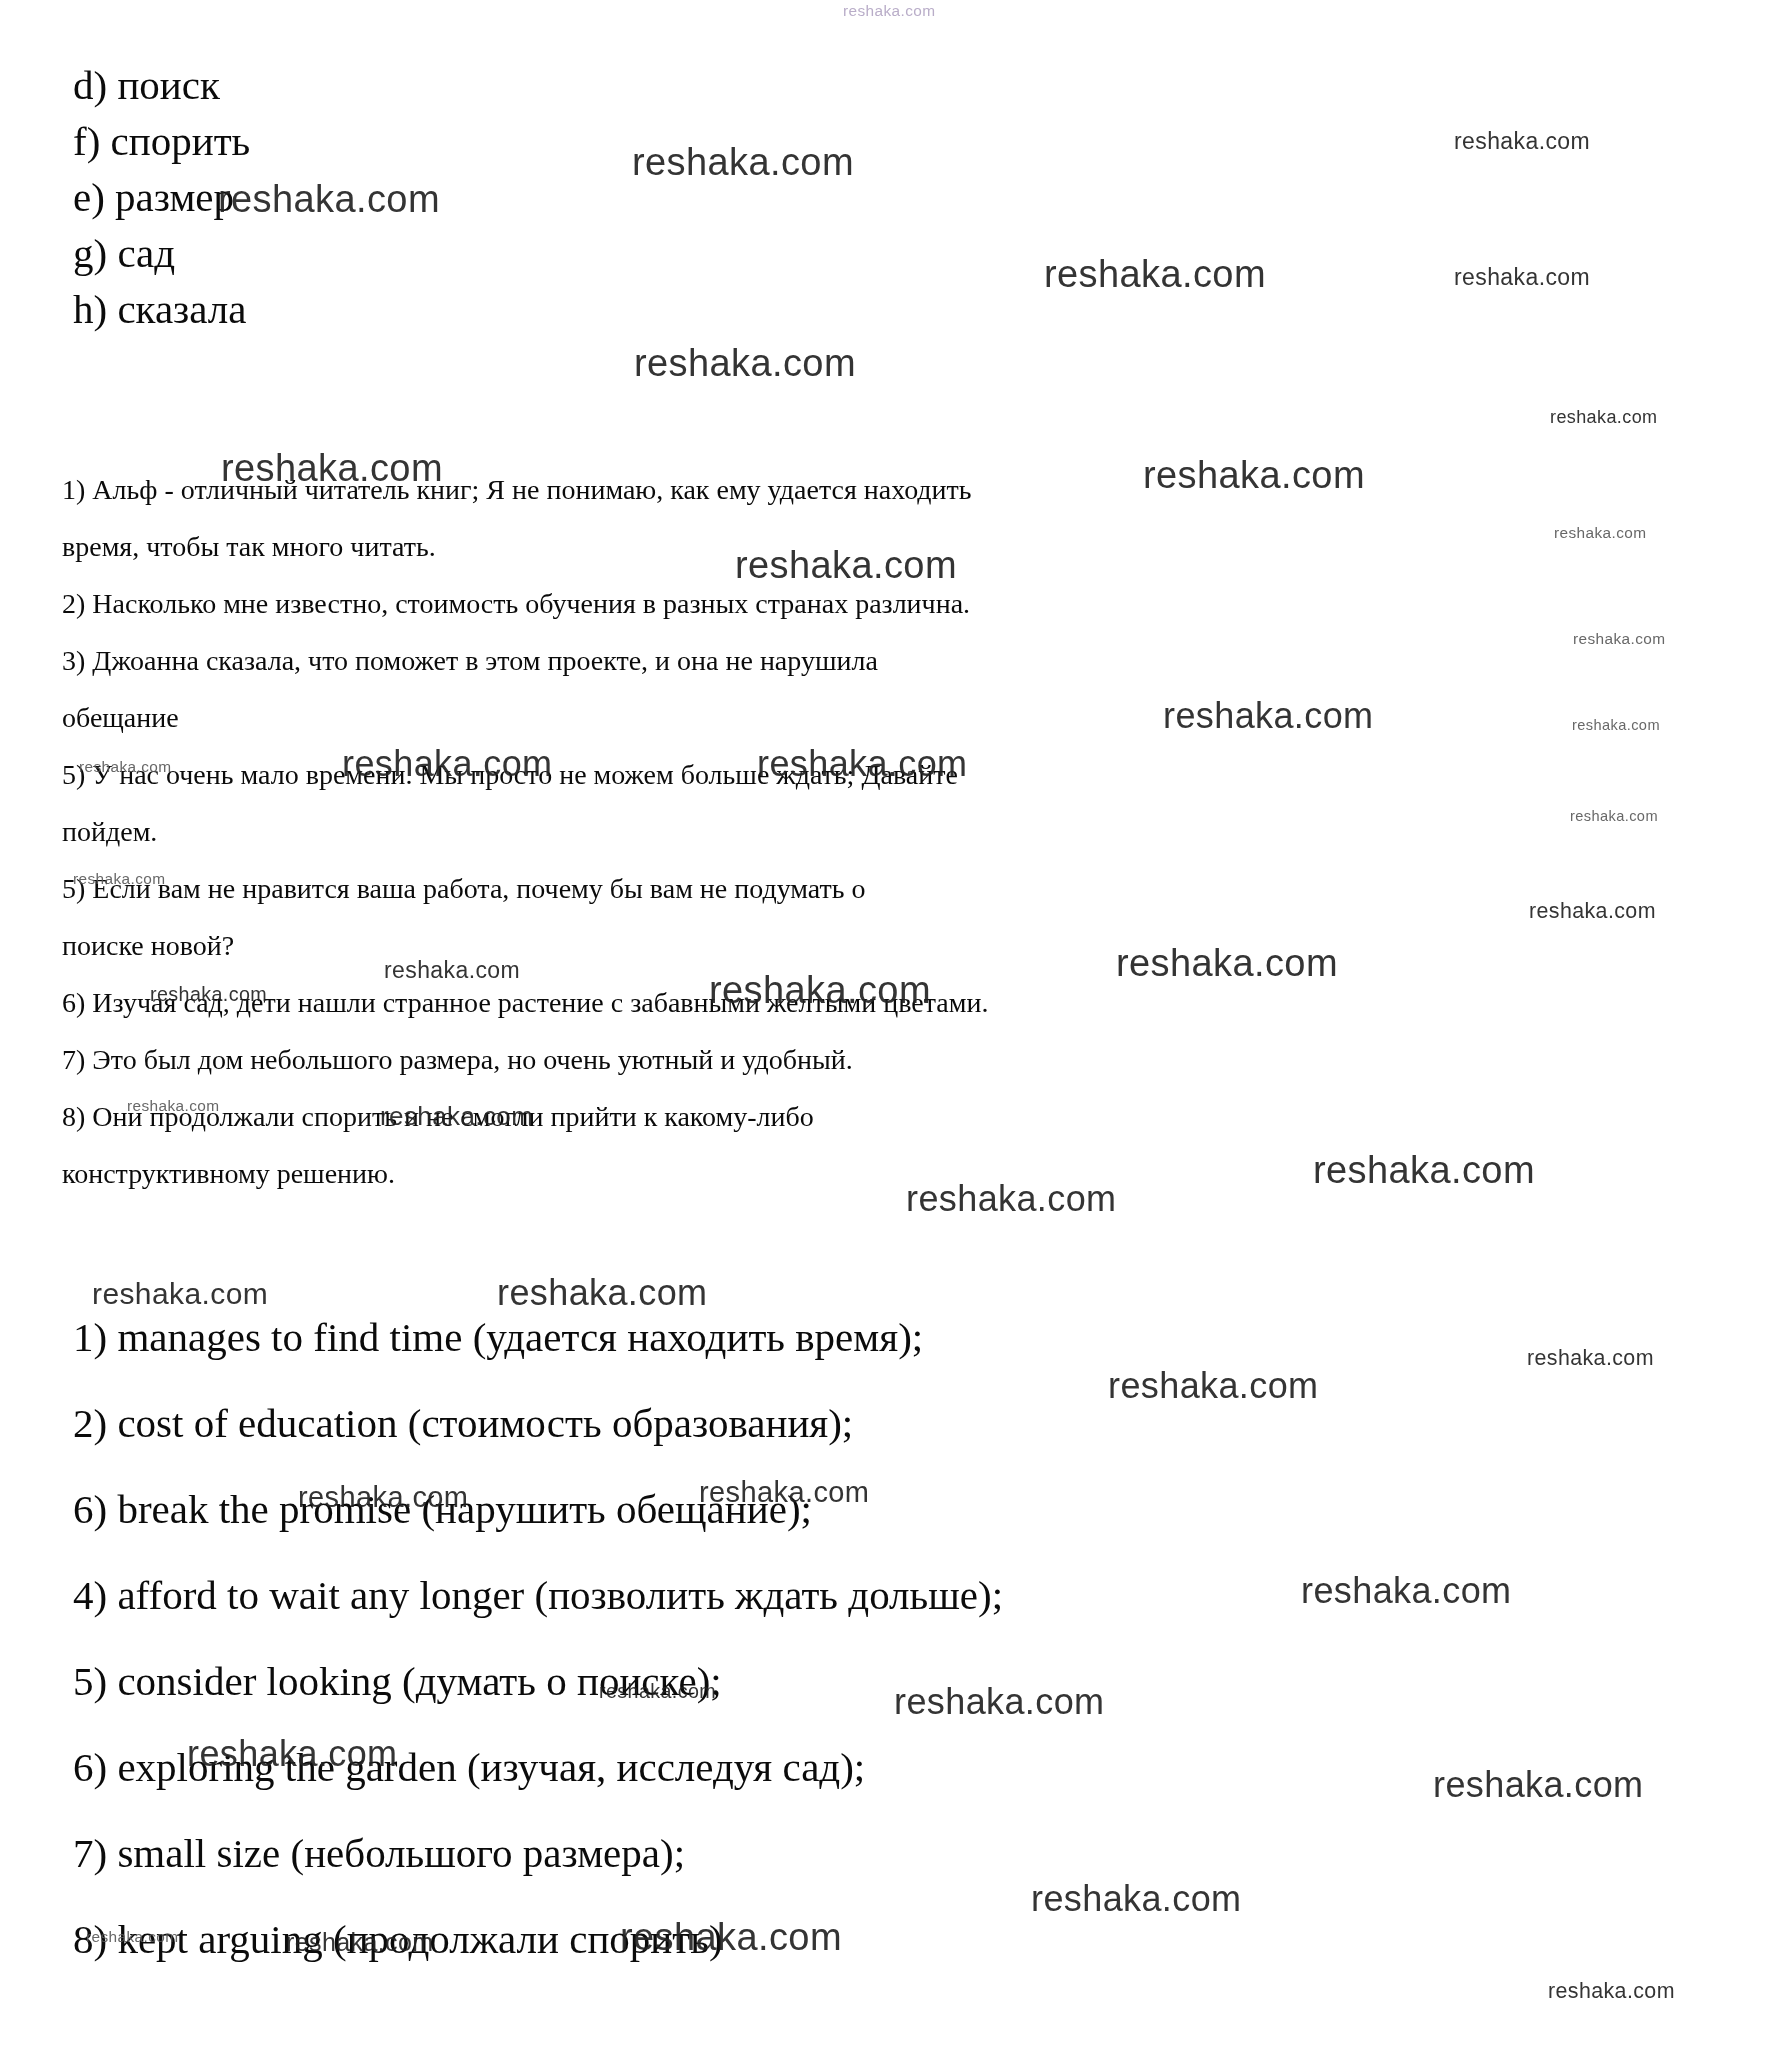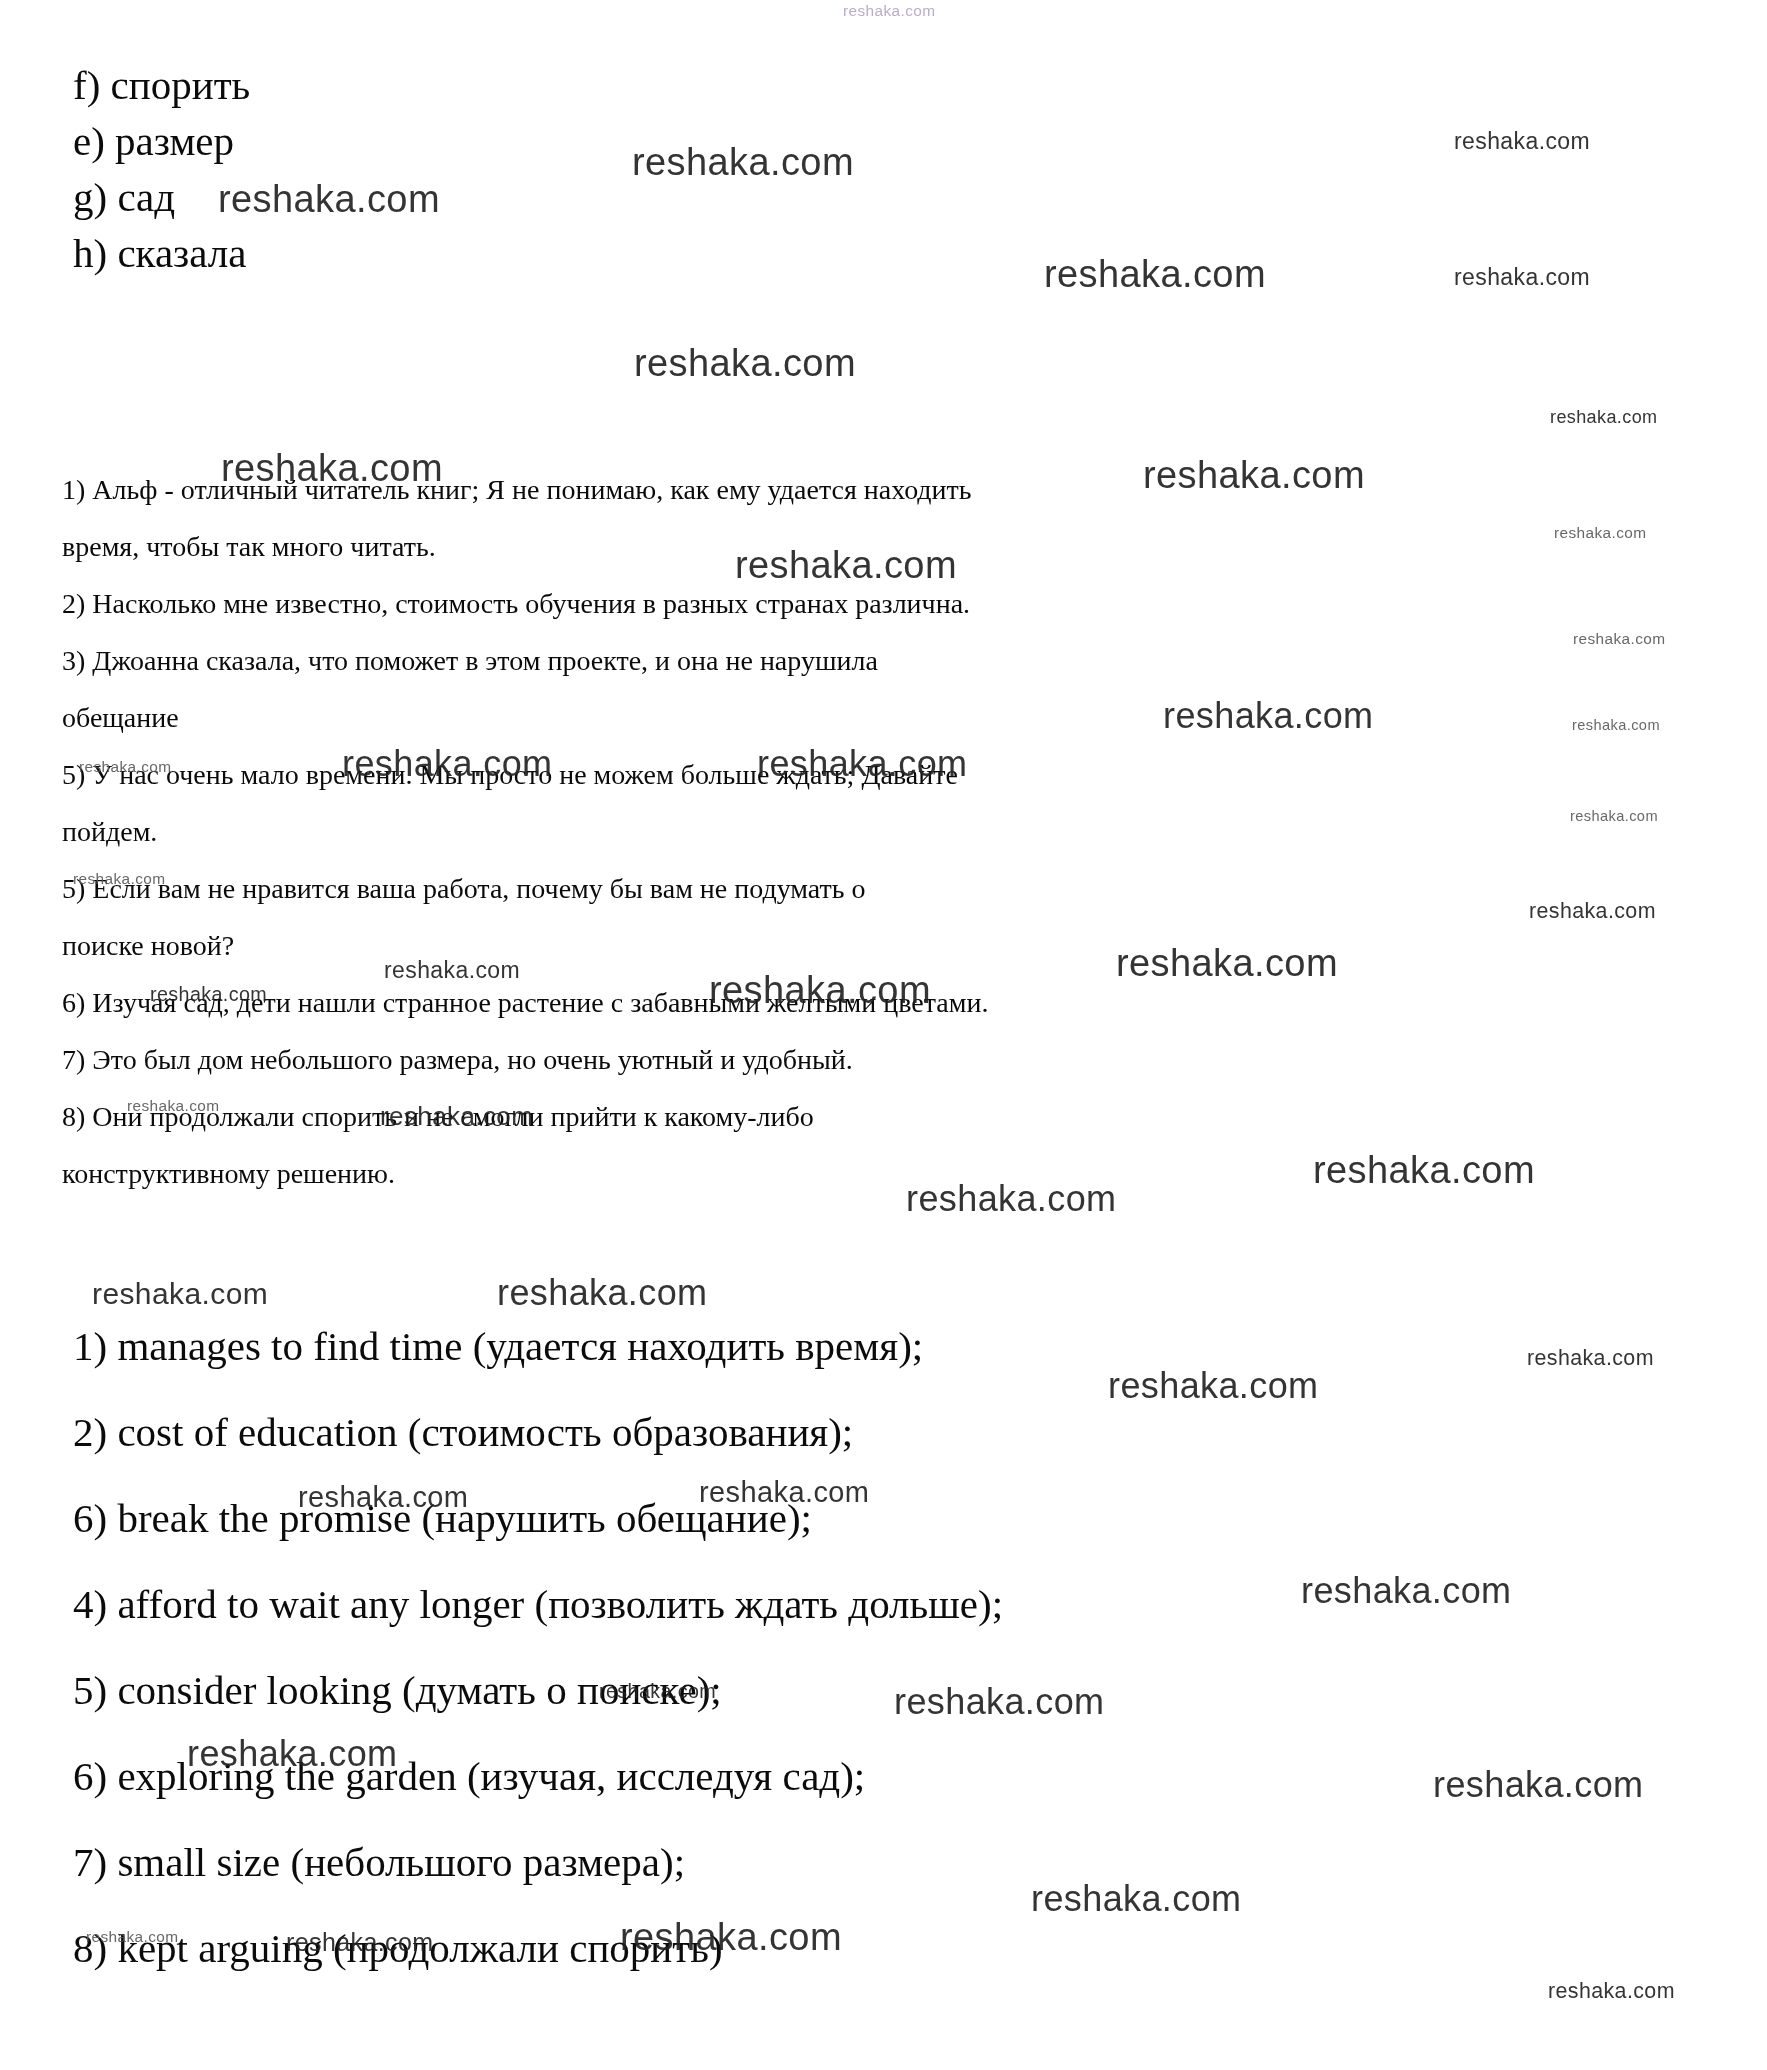--- a/index.html
+++ b/index.html
@@ -35,21 +35,20 @@
     font-size: 28px;
     line-height: 57px;
     white-space: nowrap;
   }
   
   .english {
     position: absolute;
     left: 73px;
     top: 1317px;
     font-size: 41px;
-    margin-top: 9px;
   }
   .english .eline {
     line-height: 41px;
     margin-bottom: 45px;
     white-space: nowrap;
   }
   
   #wm-layer {
     position: absolute;
     left: 0; top: 0;
@@ -66,20 +65,21 @@
     mix-blend-mode: multiply;
     letter-spacing: 0.4px;
   }
 </style>
 </head>
 <body>
 
 <div class="page">
 
   <div class="letters">
+    <div class="line">d) поиск</div>
     <div class="line">f) спорить</div>
     <div class="line">e) размер</div>
     <div class="line">g) сад</div>
     <div class="line">h) сказала</div>
   </div>
 
   <div class="russian">
     <div class="line">1) Альф - отличный читатель книг; Я не понимаю, как ему удается находить</div>
     <div class="line">время, чтобы так много читать.</div>
     <div class="line">2) Насколько мне известно, стоимость обучения в разных странах различна.</div>

